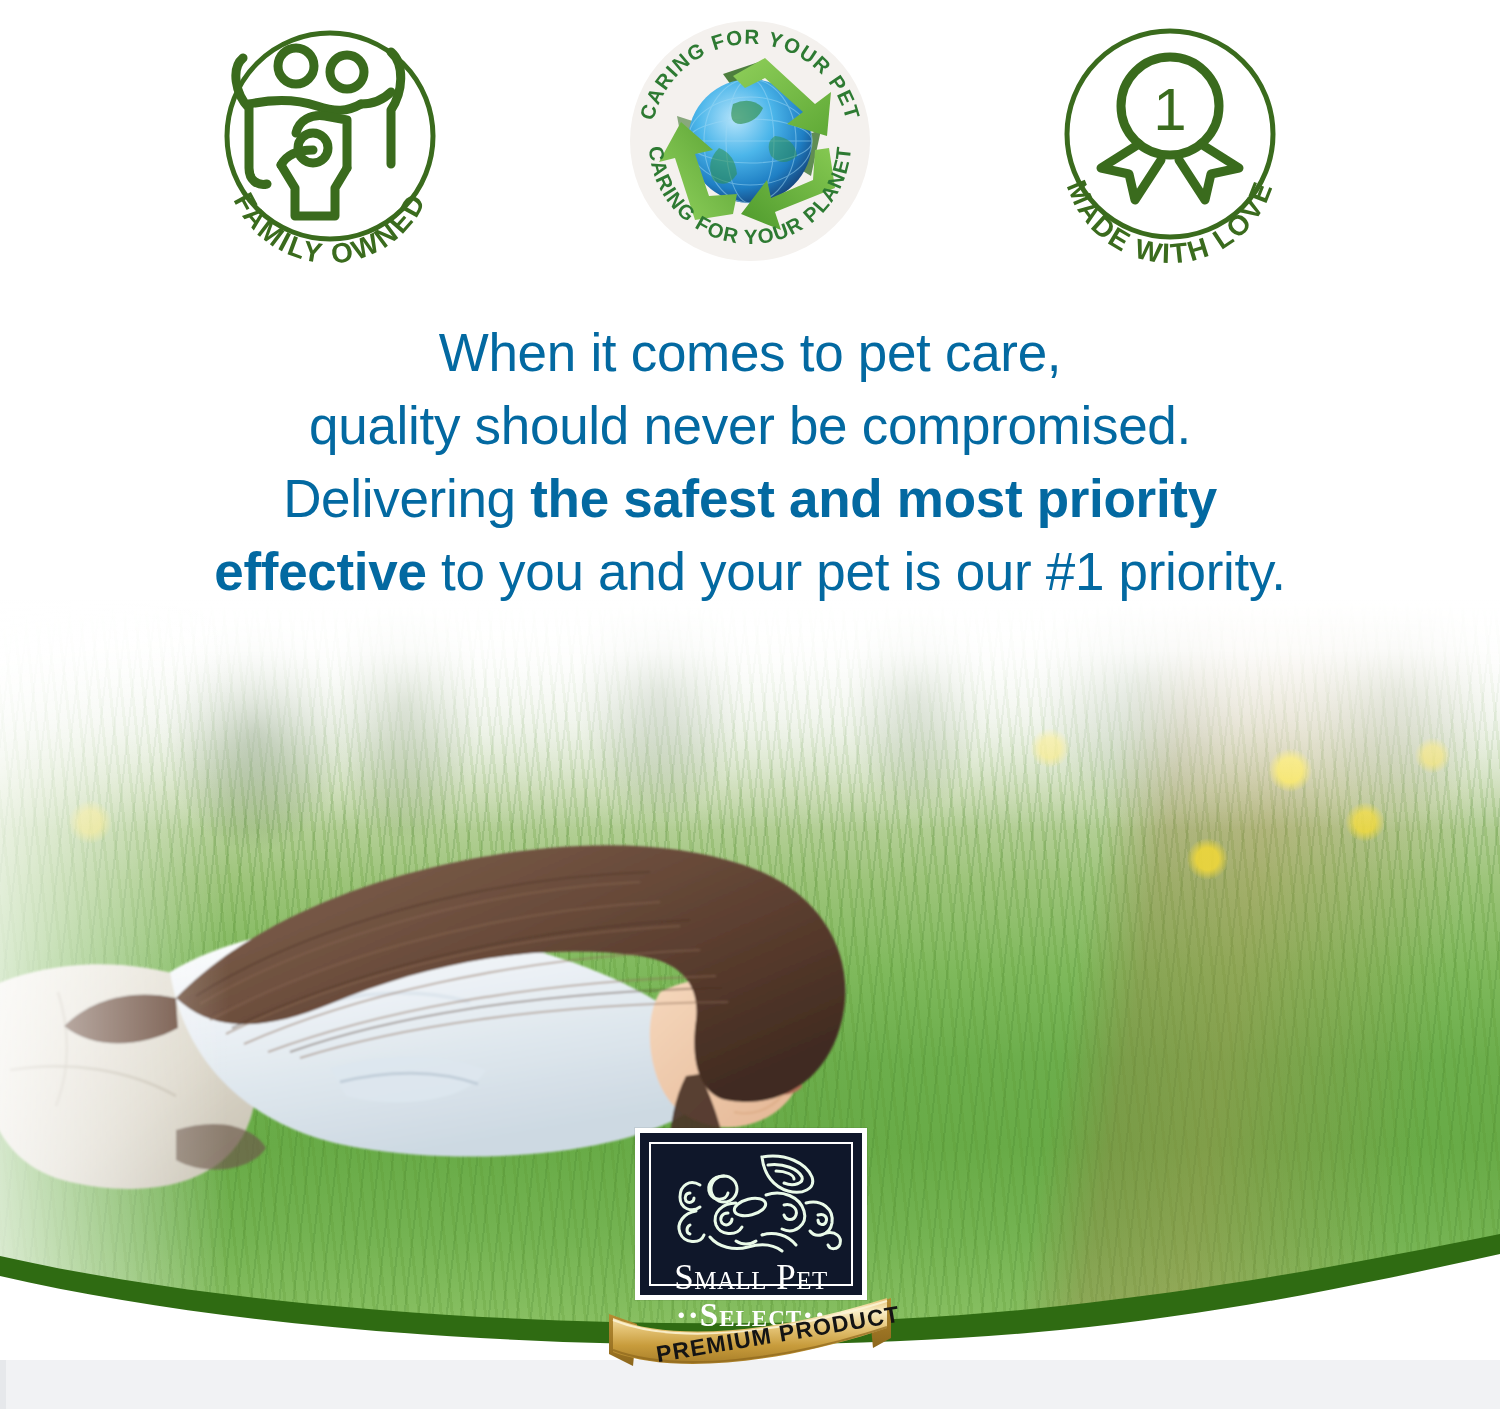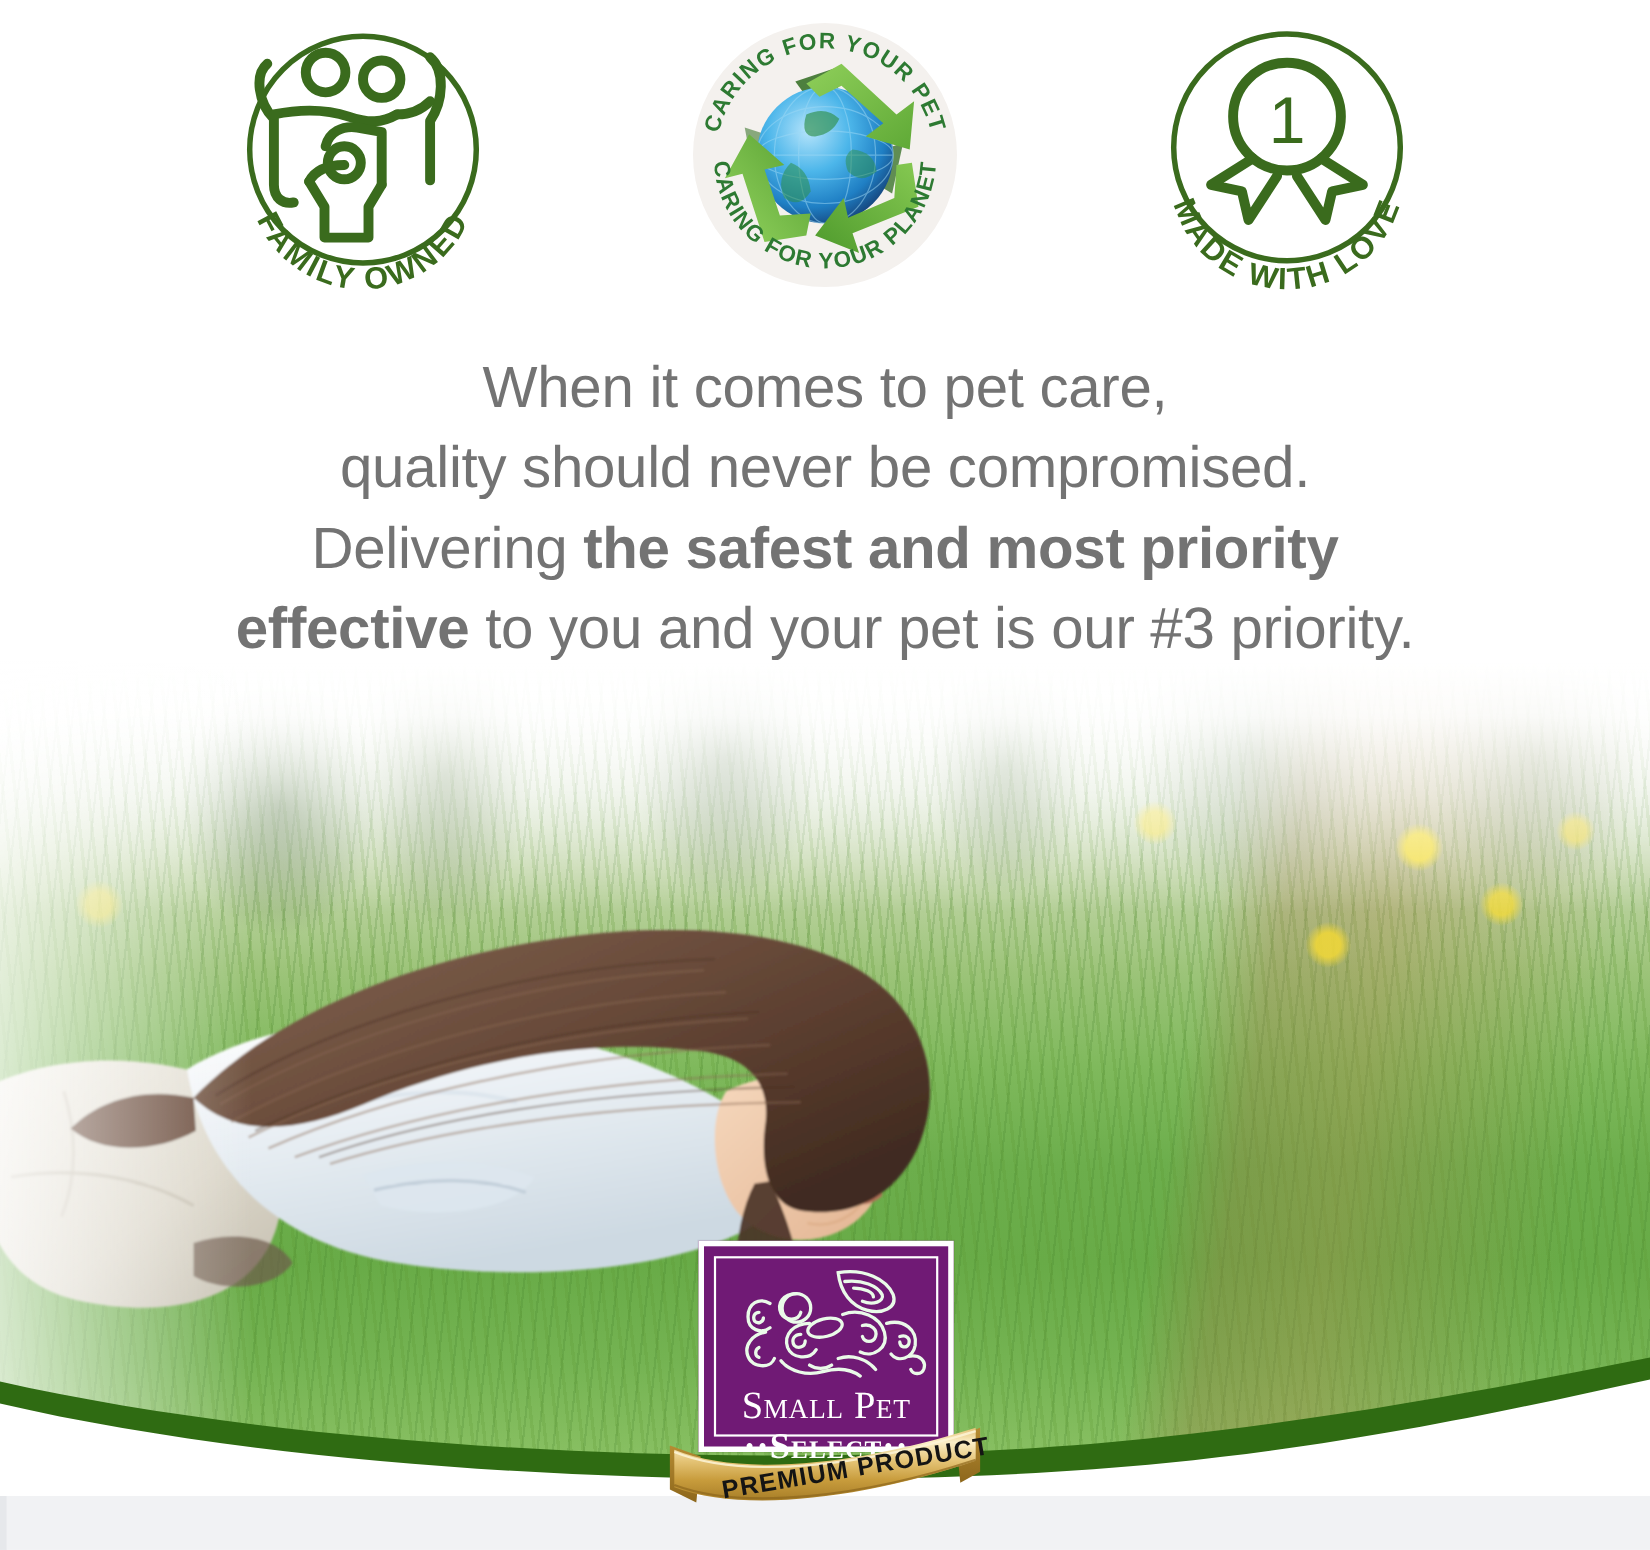--- a/index.html
+++ b/index.html
@@ -31,21 +31,21 @@
     display:flex; align-items:center; justify-content:center;
   }
   .badge svg{ display:block; width:270px; height:270px; overflow:visible; }
 
   
   .headline{
     position:absolute;
     left:0; top:316px;
     width:1500px;
     text-align:center;
-    color:#737373;
+    color:#0369a1;
     font-size:53px;
     line-height:73px;
     letter-spacing:-0.3px;
     font-weight:400;
     z-index:6;
   }
   .headline .b{ font-weight:700; }
   .headline .ln{ display:block; white-space:nowrap; }
 
   
@@ -126,22 +126,22 @@
 
   
   .logo-badge{
     position:absolute;
     left:617px; top:1128px;
     width:266px; height:258px;
     z-index:12;
   }
   .logo-sq{
     position:absolute; left:18px; top:0;
-    width:232px; height:192px;
-    background:#701a75;
+    width:232px; height:172px;
+    background:#0f172a;
     border:5px solid #ffffff;
     box-shadow:0 0 0 1px rgba(0,0,0,.06);
   }
   .logo-inner-rule{
     position:absolute; left:9px; top:9px; right:9px; bottom:9px;
     border:2px solid #ffffff;
   }
   .logo-bunny{ position:absolute; left:26px; top:16px; width:180px; height:112px; }
   .logo-text{
     position:absolute; left:0; right:0; top:126px;
@@ -293,21 +293,21 @@
     <span class="ln">
       <span>When it comes to pet care,</span>
     </span>
     <span class="ln">
       <span>quality should never be compromised.</span>
     </span>
     <span class="ln">
       <span>Delivering </span><span class="b">the safest and most priority</span>
     </span>
     <span class="ln">
-      <span class="b">effective</span><span> to you and your pet is our #3 priority.</span>
+      <span class="b">effective</span><span> to you and your pet is our #1 priority.</span>
     </span>
   </div>
 
   <div class="photo-wrap">
     <div class="photo"></div>
 
     <svg class="girl" viewBox="0 0 1500 740">
       <defs>
         <linearGradient id="hairG" x1="0.1" y1="0.2" x2="0.9" y2="0.9">
           <stop offset="0%" stop-color="#7a5c4a"></stop>

